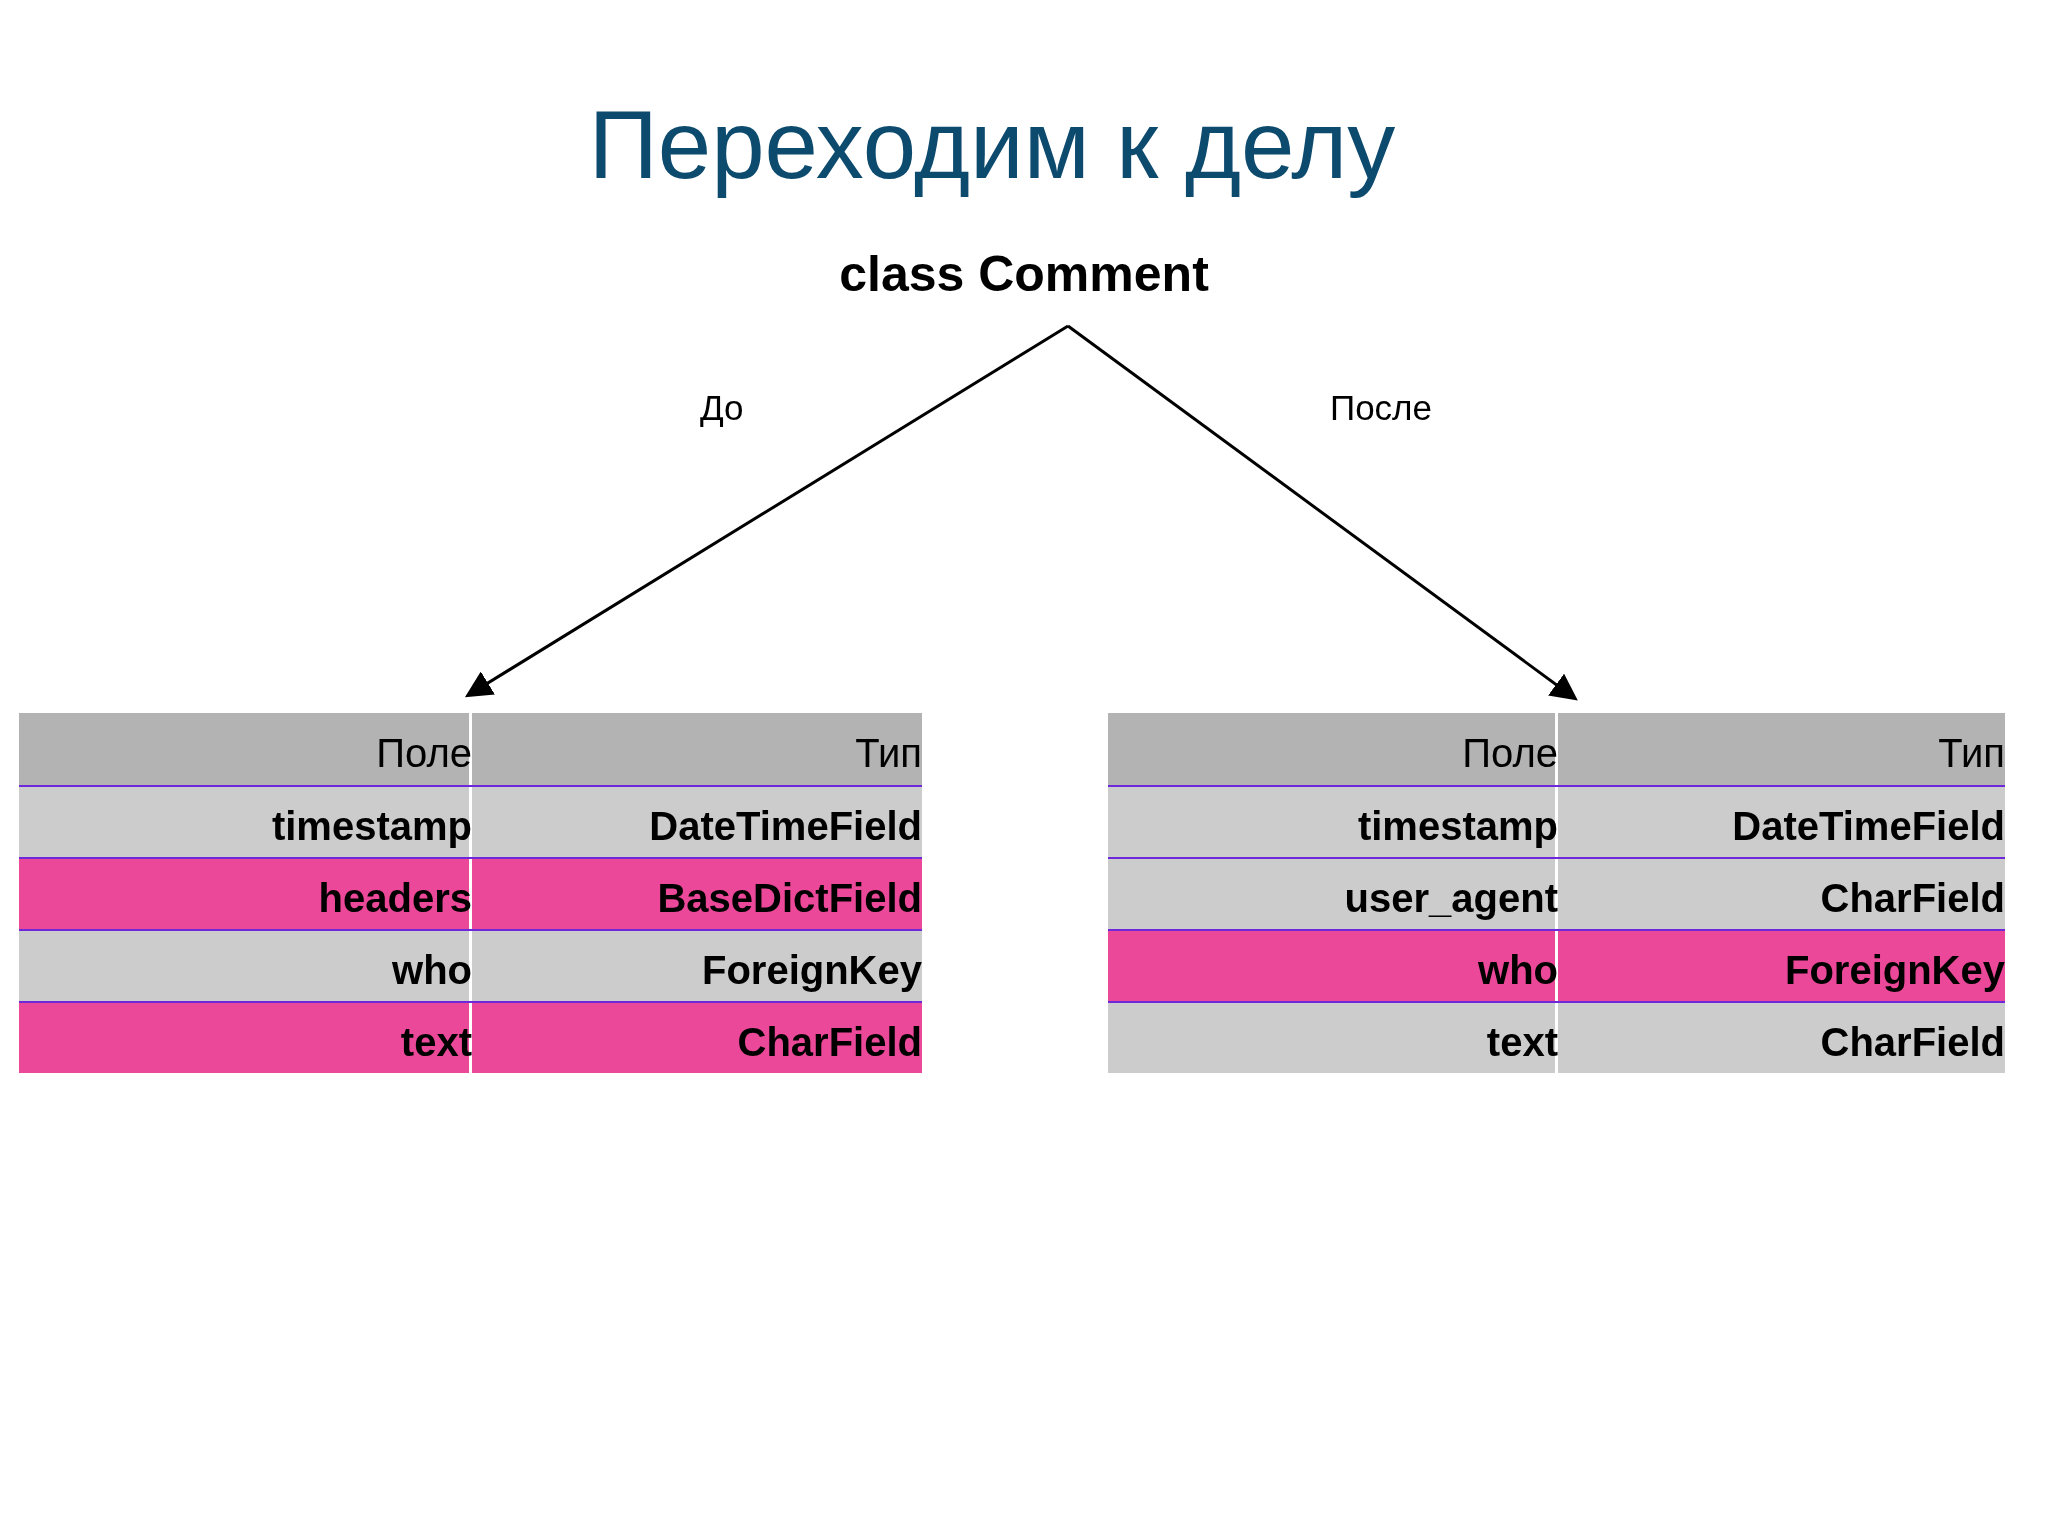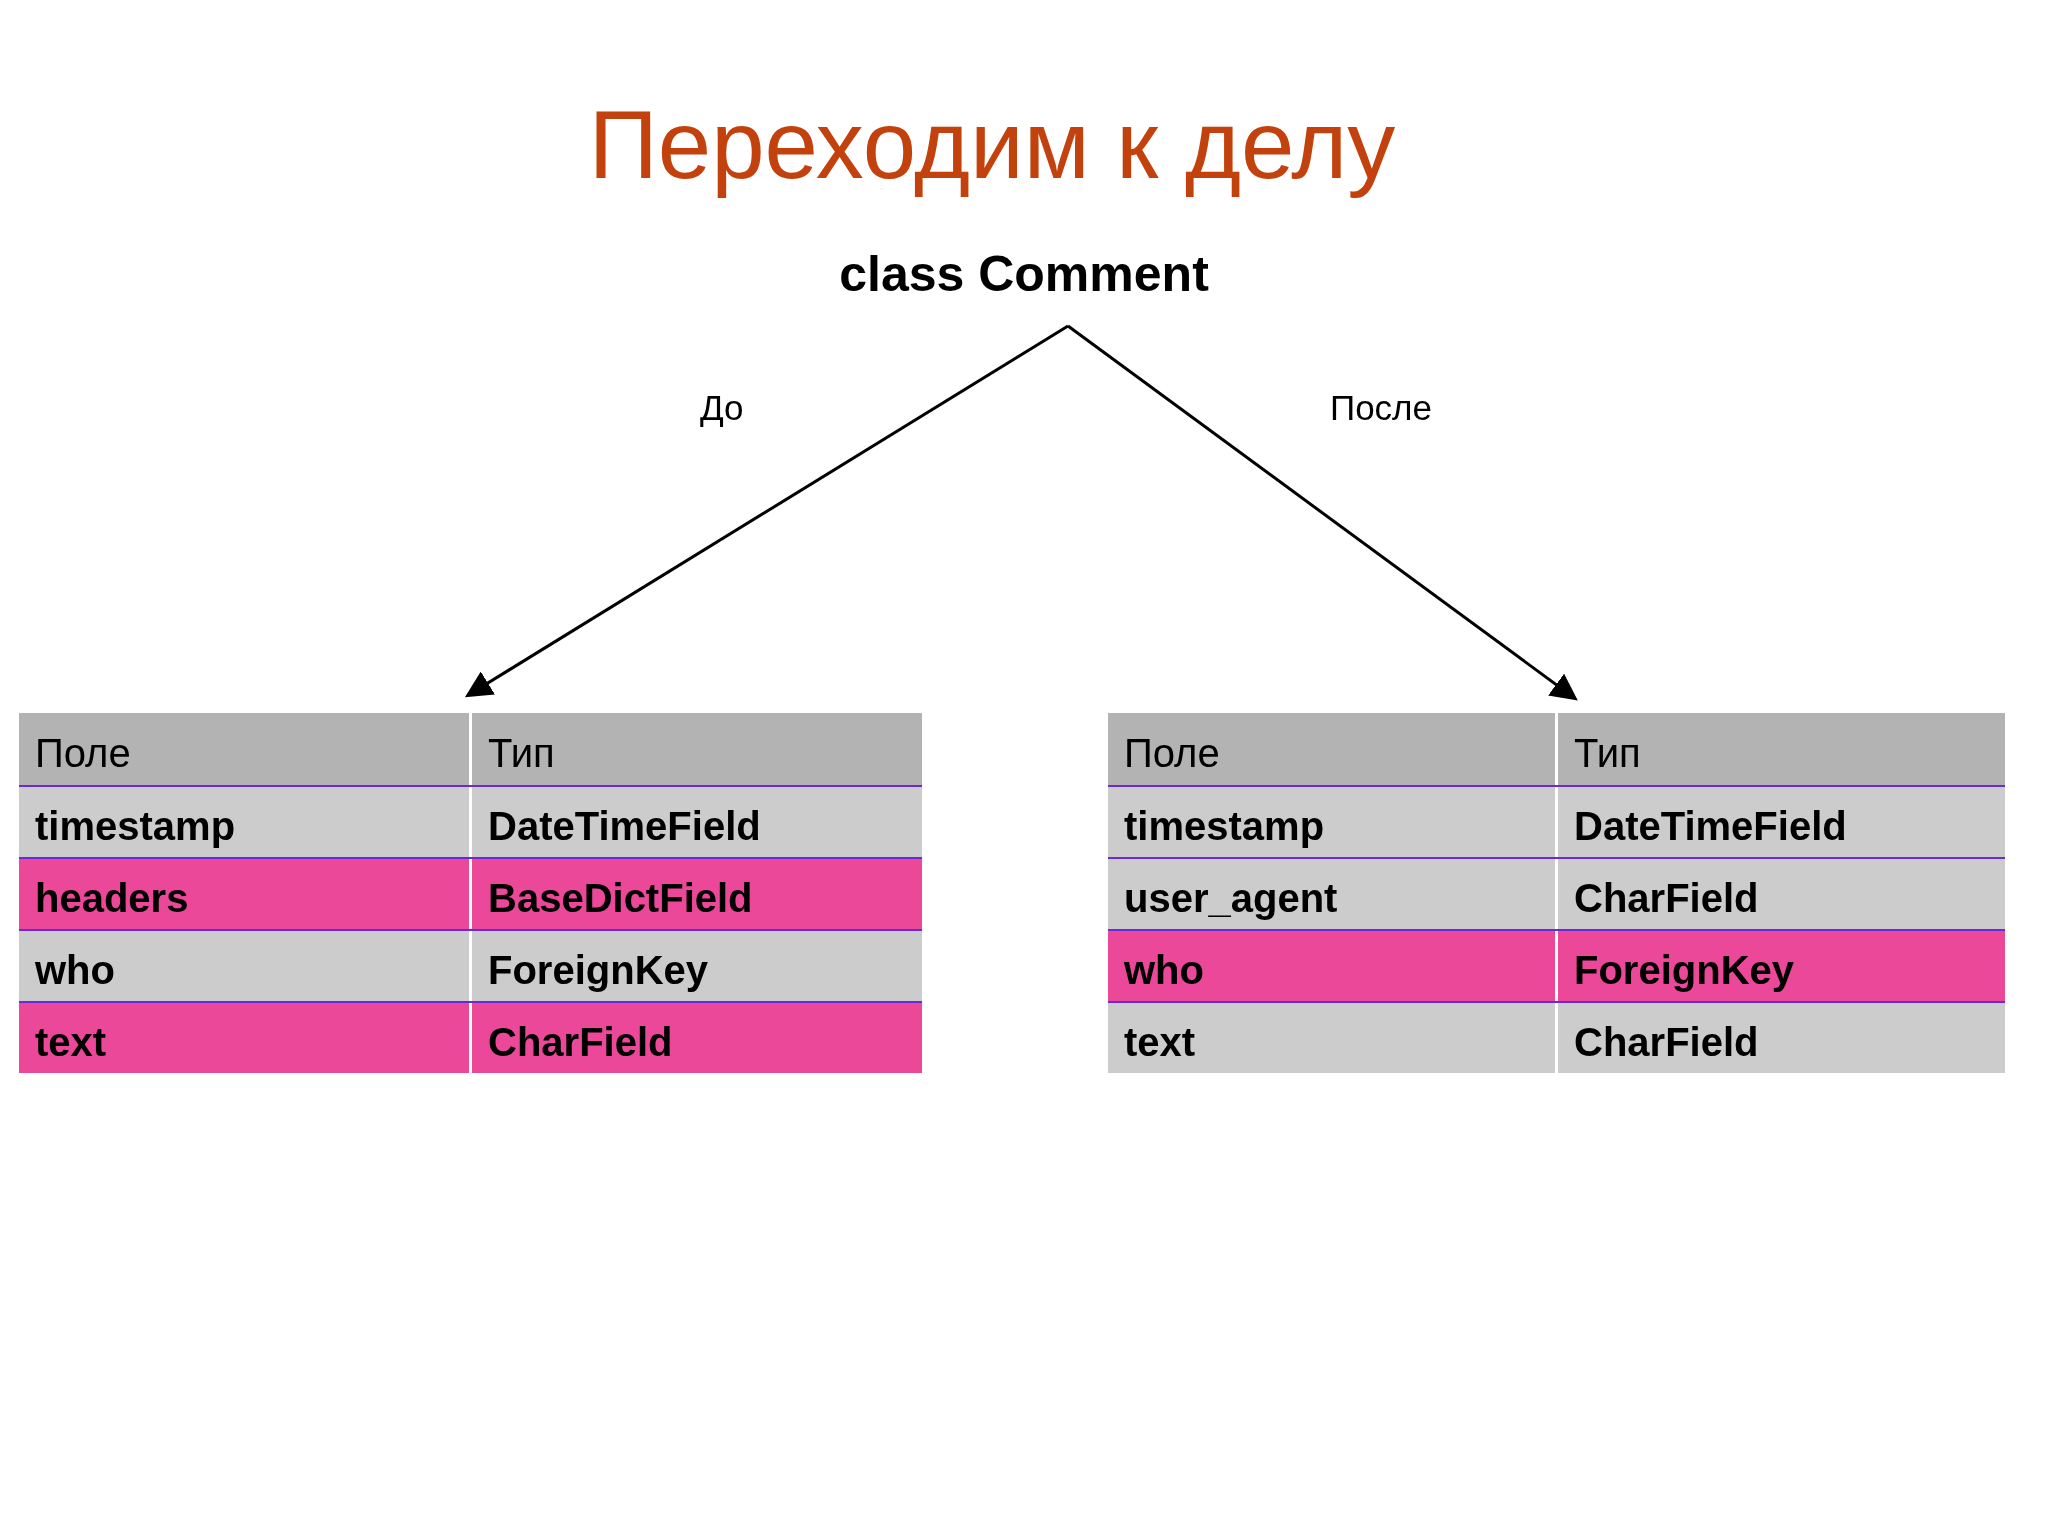--- a/index.html
+++ b/index.html
@@ -20,21 +20,21 @@
   #slide-title {
     position: absolute;
     left: 0;
     top: 95px;
     width: 1984px;
     text-align: center;
     font-size: 96px;
     line-height: 1.05;
     font-weight: 400;
     letter-spacing: 0px;
-    color: #c2410c;
+    color: #0c4a6e;
     white-space: nowrap;
   }
   #slide-subtitle {
     position: absolute;
     left: 0;
     top: 245px;
     width: 2048px;
     text-align: center;
     font-size: 50px;
     font-weight: 700;
@@ -78,21 +78,21 @@
   #table-after {
     left: 1108px;
     top: 713px;
     width: 897px;
   }
   .field-table td,
   .field-table th {
     padding: 8px 0 0 16px;
     font-size: 40px;
     font-weight: 400;
-    text-align: left;
+    text-align: right;
     vertical-align: middle;
     height: 72px;
     color: #000000;
     border: none;
     overflow: hidden;
     white-space: nowrap;
   }
   .field-table th {
     font-weight: 400;
   }

